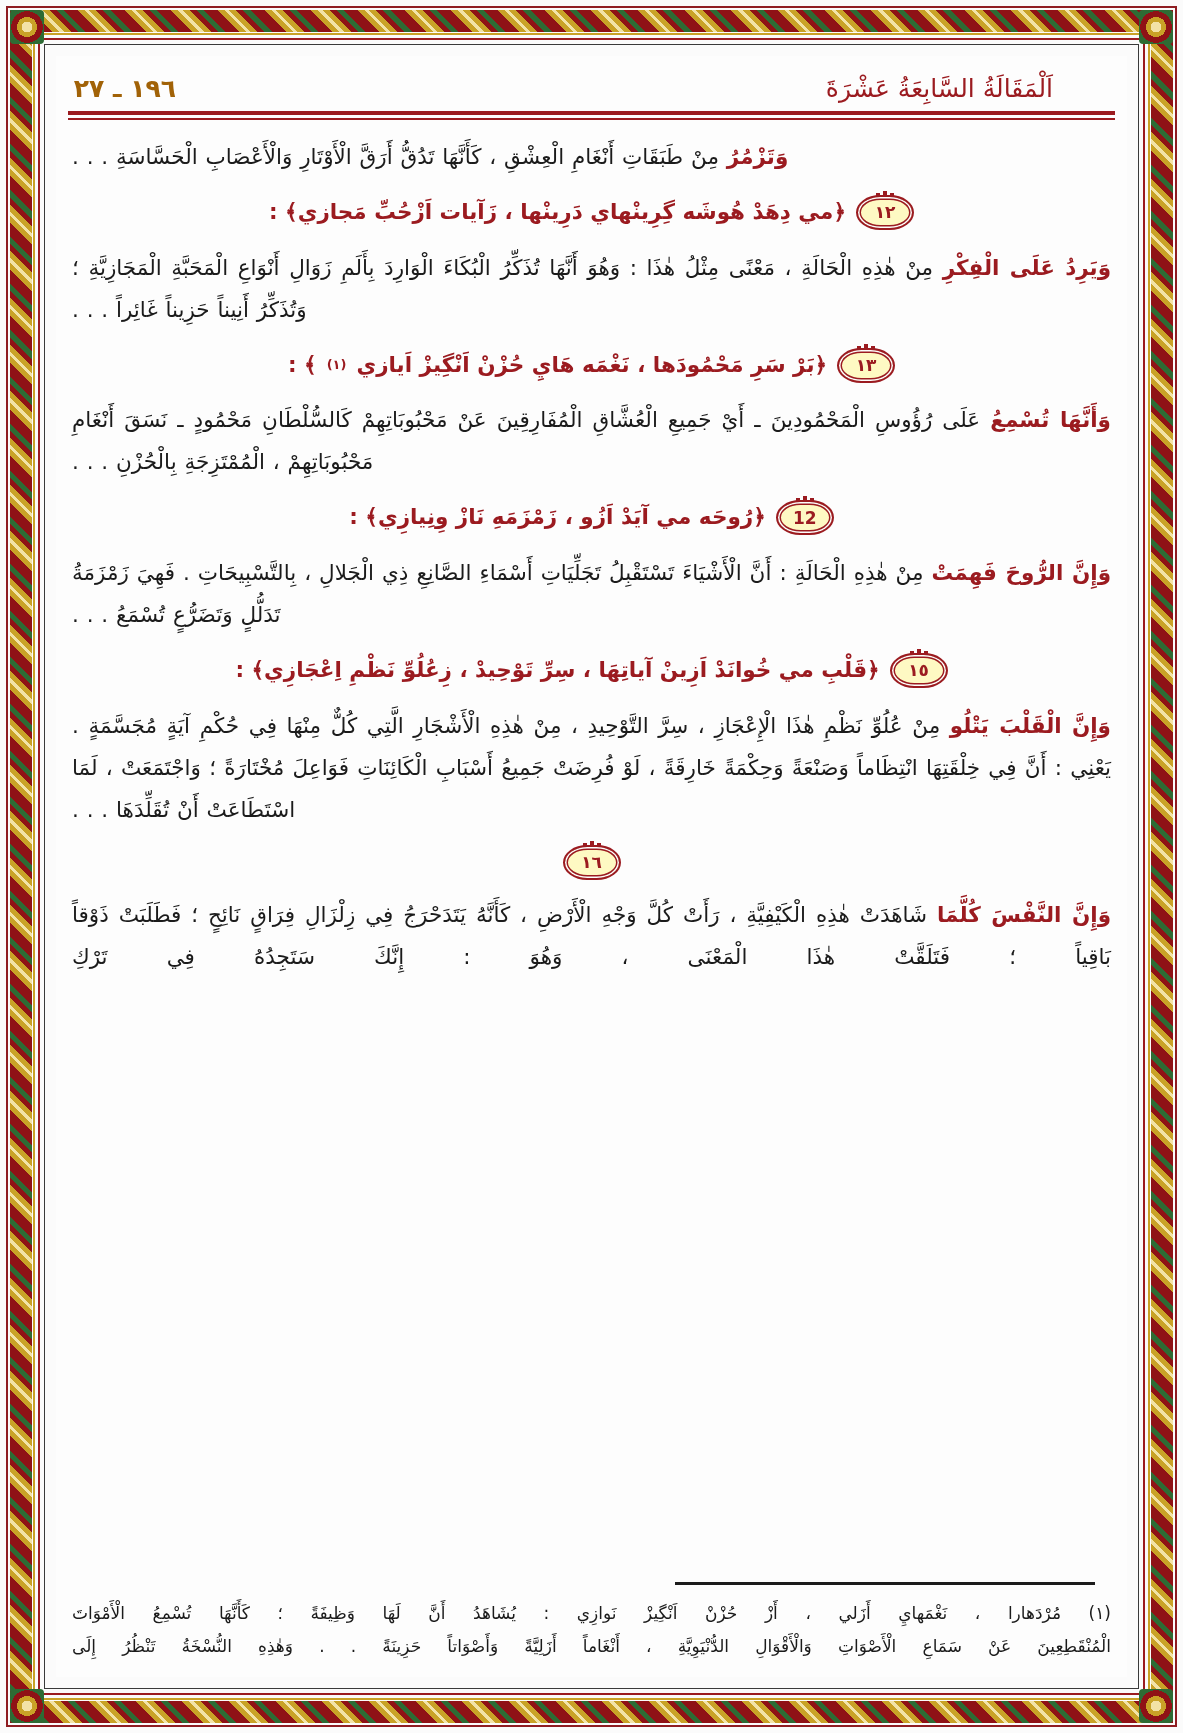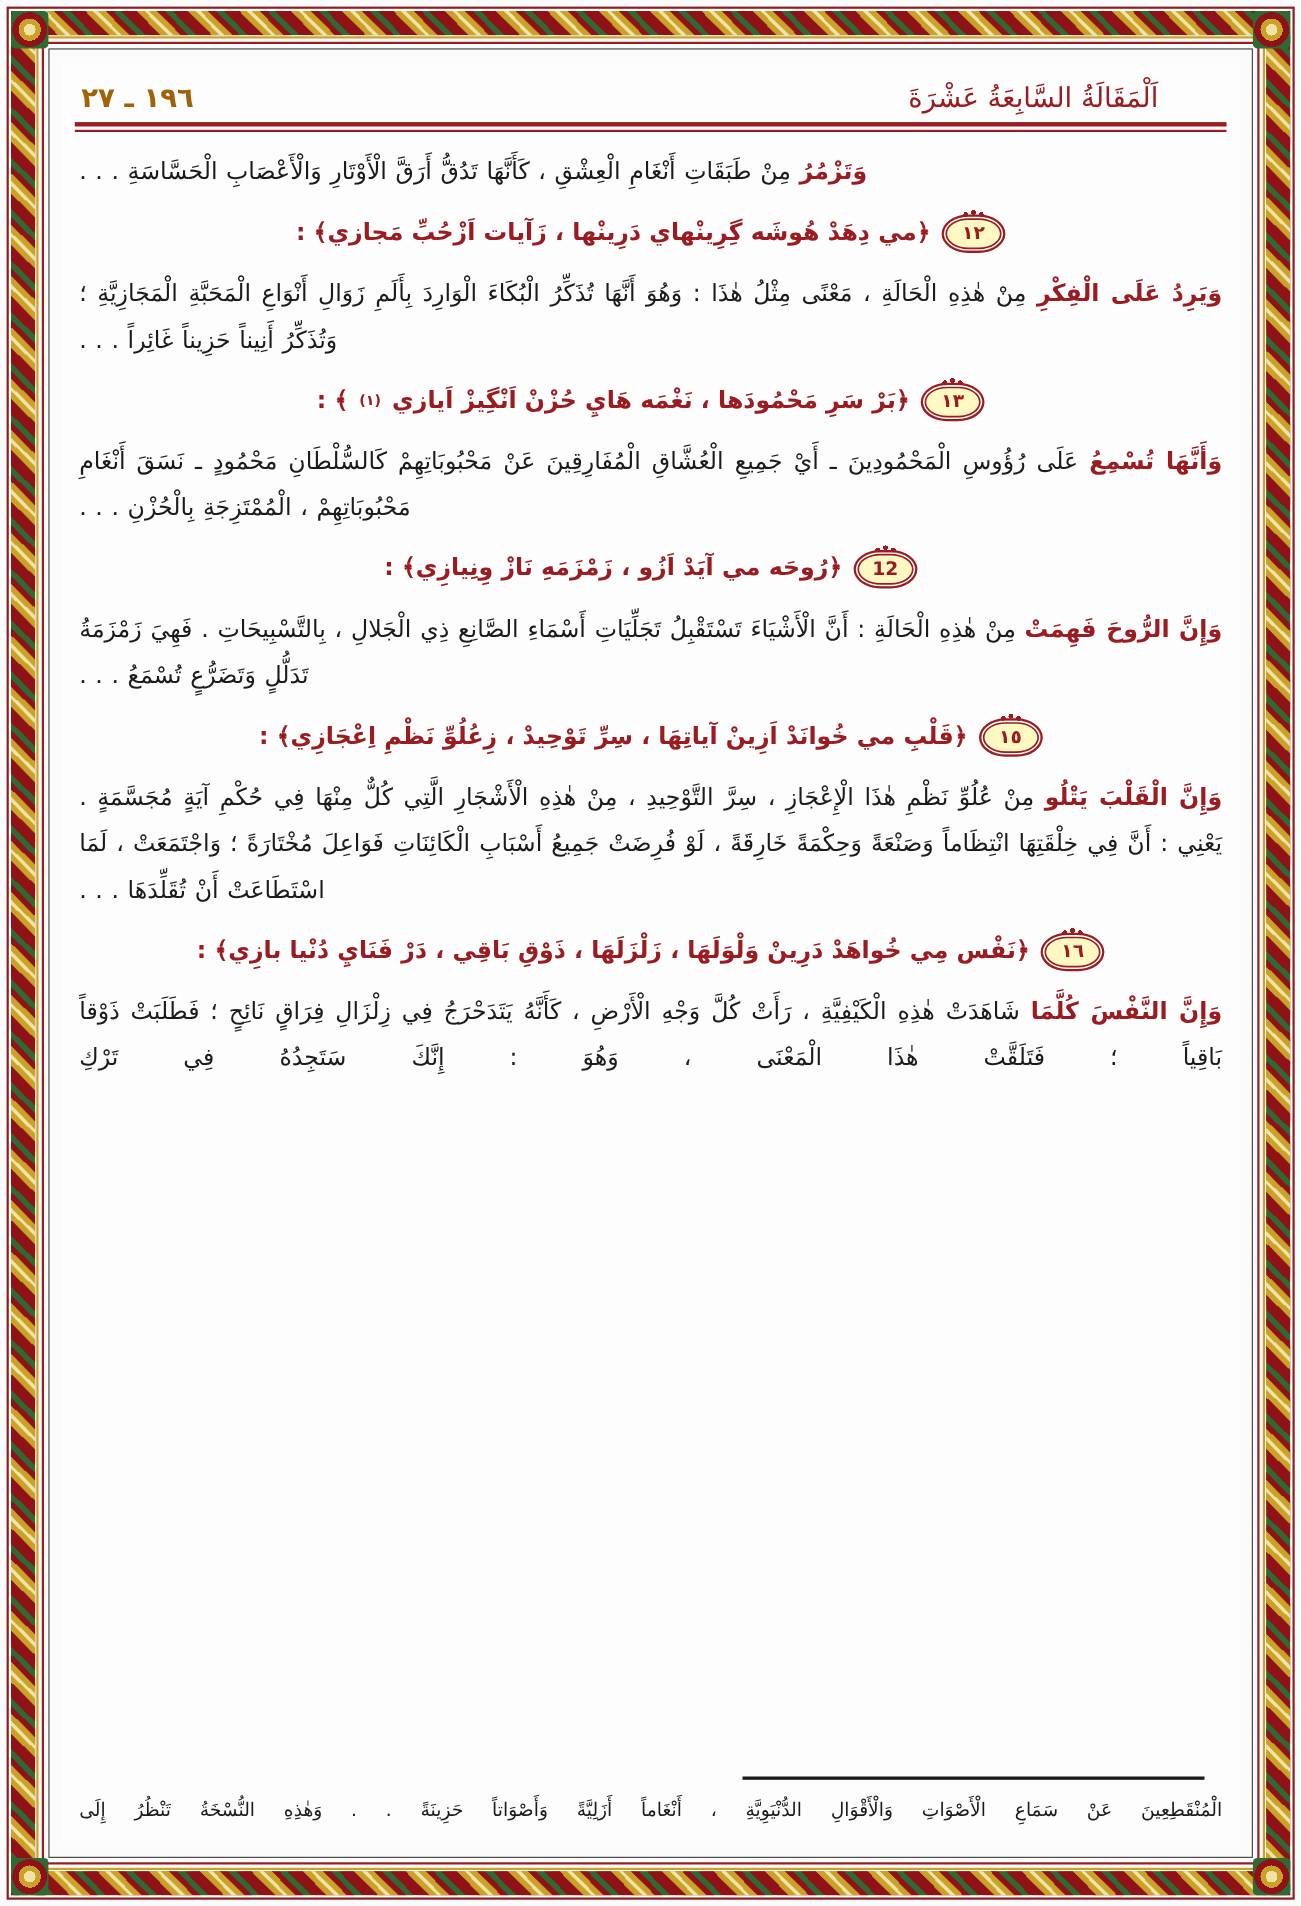--- a/index.html
+++ b/index.html
@@ -306,28 +306,28 @@
         <span class="verse-badge">١٥</span>
         <span class="verse-text">﴿قَلْبِ مي خُوانَدْ اَزِينْ آياتِهَا ، سِرِّ تَوْحِيدْ ، زِعُلُوِّ نَظْمِ اِعْجَازِي﴾ :</span>
       </div>
 
       <p class="para last-left">
         <span class="lead-red">وَإِنَّ الْقَلْبَ يَتْلُو</span><span> مِنْ عُلُوِّ نَظْمِ هٰذَا الْإِعْجَازِ ، سِرَّ التَّوْحِيدِ ، مِنْ هٰذِهِ الْأَشْجَارِ الَّتِي كُلٌّ مِنْهَا فِي حُكْمِ آيَةٍ مُجَسَّمَةٍ . يَعْنِي : أَنَّ فِي خِلْقَتِهَا انْتِظَاماً وَصَنْعَةً وَحِكْمَةً خَارِقَةً ، لَوْ فُرِضَتْ جَمِيعُ أَسْبَابِ الْكَائِنَاتِ فَوَاعِلَ مُخْتَارَةً ؛ وَاجْتَمَعَتْ ، لَمَا اسْتَطَاعَتْ أَنْ تُقَلِّدَهَا . . .</span>
       </p>
 
       <div class="verse-line">
         <span class="verse-badge">١٦</span>
-        <span class="verse-text">﴿نَفْس مِي خُواهَدْ دَرِينْ وَلْوَلَهَا ، زَلْزَلَهَا ، ذَوْقِ بَاقِي ، دَرْ فَنَايِ دُنْيا بازِي﴾ :</span>
       </div>
 
       <p class="para">
         <span class="lead-red">وَإِنَّ النَّفْسَ كُلَّمَا</span><span> شَاهَدَتْ هٰذِهِ الْكَيْفِيَّةِ ، رَأَتْ كُلَّ وَجْهِ الْأَرْضِ ، كَأَنَّهُ يَتَدَحْرَجُ فِي زِلْزَالِ فِرَاقٍ نَائِحٍ ؛ فَطَلَبَتْ ذَوْقاً بَاقِياً ؛ فَتَلَقَّتْ هٰذَا الْمَعْنَى ، وَهُوَ : إِنَّكَ سَتَجِدُهُ فِي تَرْكِ</span>
       </p>
 
     </div>
 
     <div class="footnote-zone">
       <div class="footnote-rule"></div>
+      <p class="footnote">(١) مُرْدَهارا ، نَغْمَهايِ أَزَلي ، أَزْ حُزْنْ اَنْگِيزْ نَوازِي : يُشَاهَدُ أَنَّ لَهَا وَظِيفَةً ؛ كَأَنَّهَا تُسْمِعُ الْأَمْوَاتَ</p>
       <p class="footnote">الْمُنْقَطِعِينَ عَنْ سَمَاعِ الْأَصْوَاتِ وَالْأَقْوَالِ الدُّنْيَوِيَّةِ ، أَنْغَاماً أَزَلِيَّةً وَأَصْوَاتاً حَزِينَةً . . وَهٰذِهِ النُّسْخَةُ تَنْظُرُ إِلَى</p>
     </div>
 
   </div>
 </div>
 
 </body></html>

